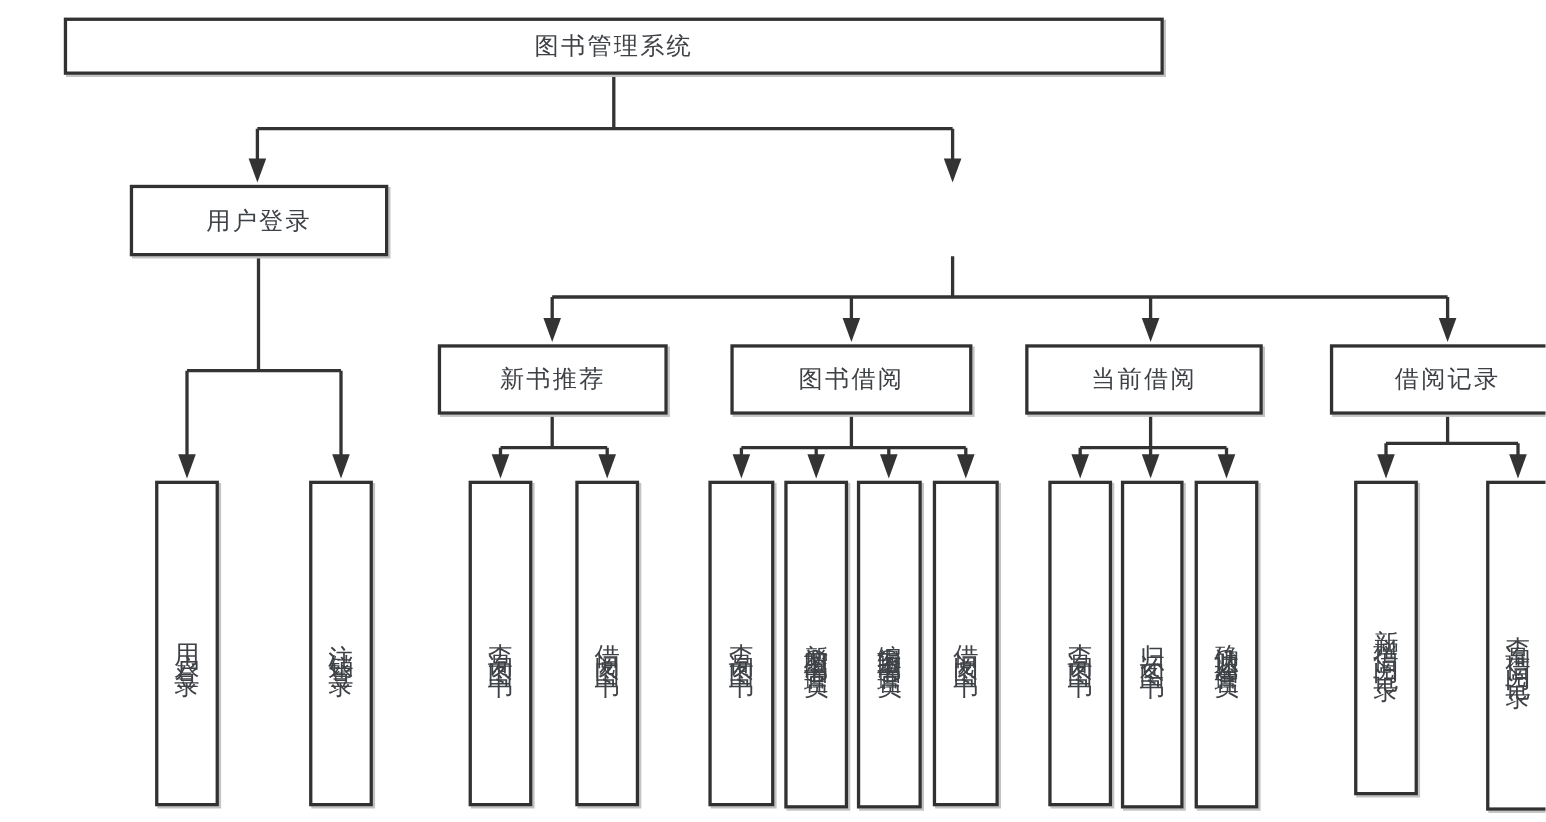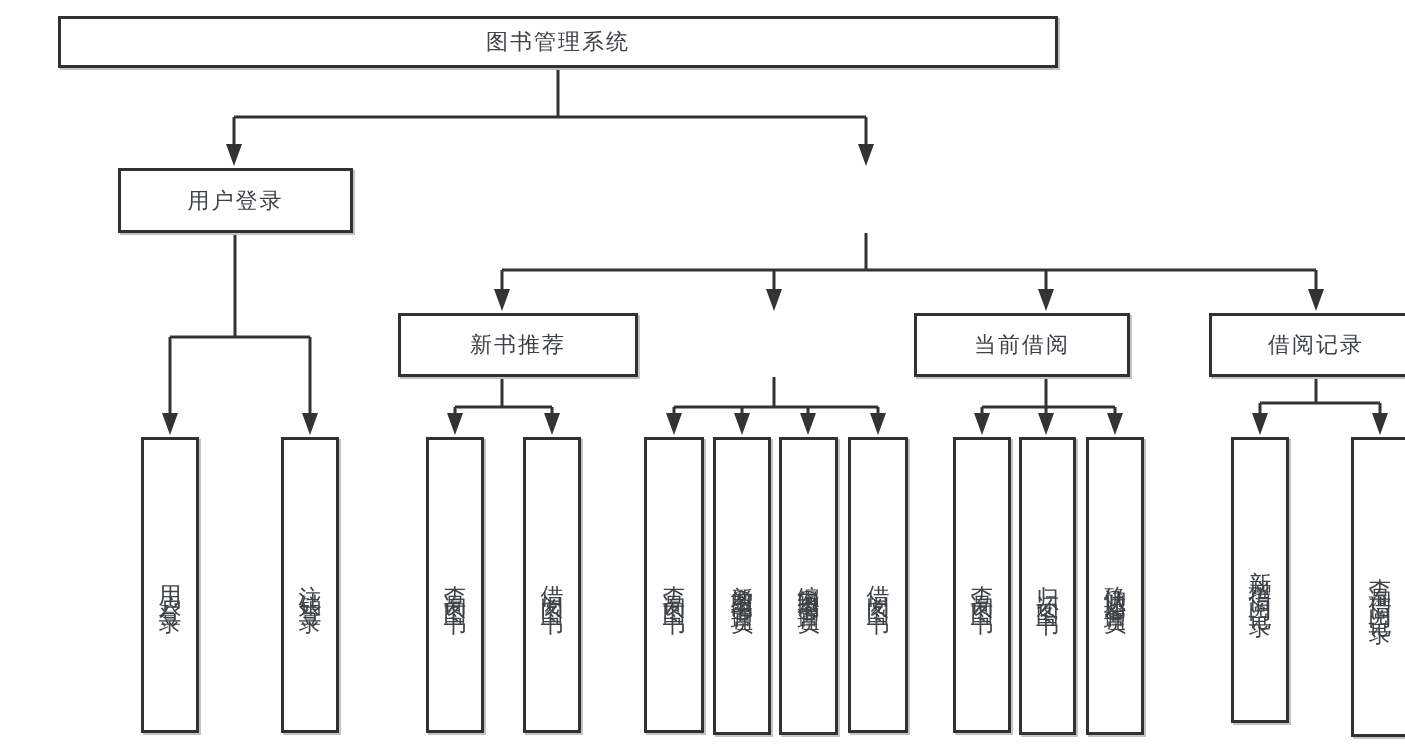--- a/index.html
+++ b/index.html
@@ -96,22 +96,23 @@
       <polygon points="1071,413 1087,413 1079,435"></polygon>
       <polygon points="1216,413 1232,413 1224,435"></polygon>
       <polygon points="1336,413 1352,413 1344,435"></polygon>
     </g>
   </svg>
 
   <div class="node h-node" style="left:22px; top:16px; width:1000px; height:52px;">图书管理系统</div>
 
   <div class="node h-node" style="left:82px; top:168px; width:235px; height:65px;">用户登录</div>
 
-  <div class="node h-node" style="left:362px; top:313px; width:240px; height:64px;font-family:Liberation Serif, serif;">新书推荐</div>
-  <div class="node h-node" style="left:878px; top:313px; width:216px; height:64px;">当前借阅</div>
+  <div class="node h-node" style="left:362px; top:313px; width:209px; height:64px;font-family:Liberation Serif, serif;">新书推荐</div>
+  <div class="node h-node" style="left:628px; top:313px; width:220px; height:64px;">图书借阅</div>
+  <div class="node h-node" style="left:896px; top:313px; width:216px; height:64px;">当前借阅</div>
   <div class="node h-node" style="left:1173px; top:313px; width:214px; height:64px;">借阅记录</div>
 
   <div class="node v-node" style="left:105px; top:437px; width:58px; height:296px;">用户登录</div>
   <div class="node v-node" style="left:245px; top:437px; width:58px; height:296px;">注销登录</div>
 
   <div class="node v-node" style="left:390px; top:437px; width:58px; height:296px;">查询图书</div>
   <div class="node v-node" style="left:487px; top:437px; width:58px; height:296px;">借阅图书</div>
 
   <div class="node v-node" style="left:608px; top:437px; width:60px; height:296px;">查询图书</div>
   <div class="node v-node long" style="left:677px; top:437px; width:58px; height:298px;">新增图书（管理员）</div>

